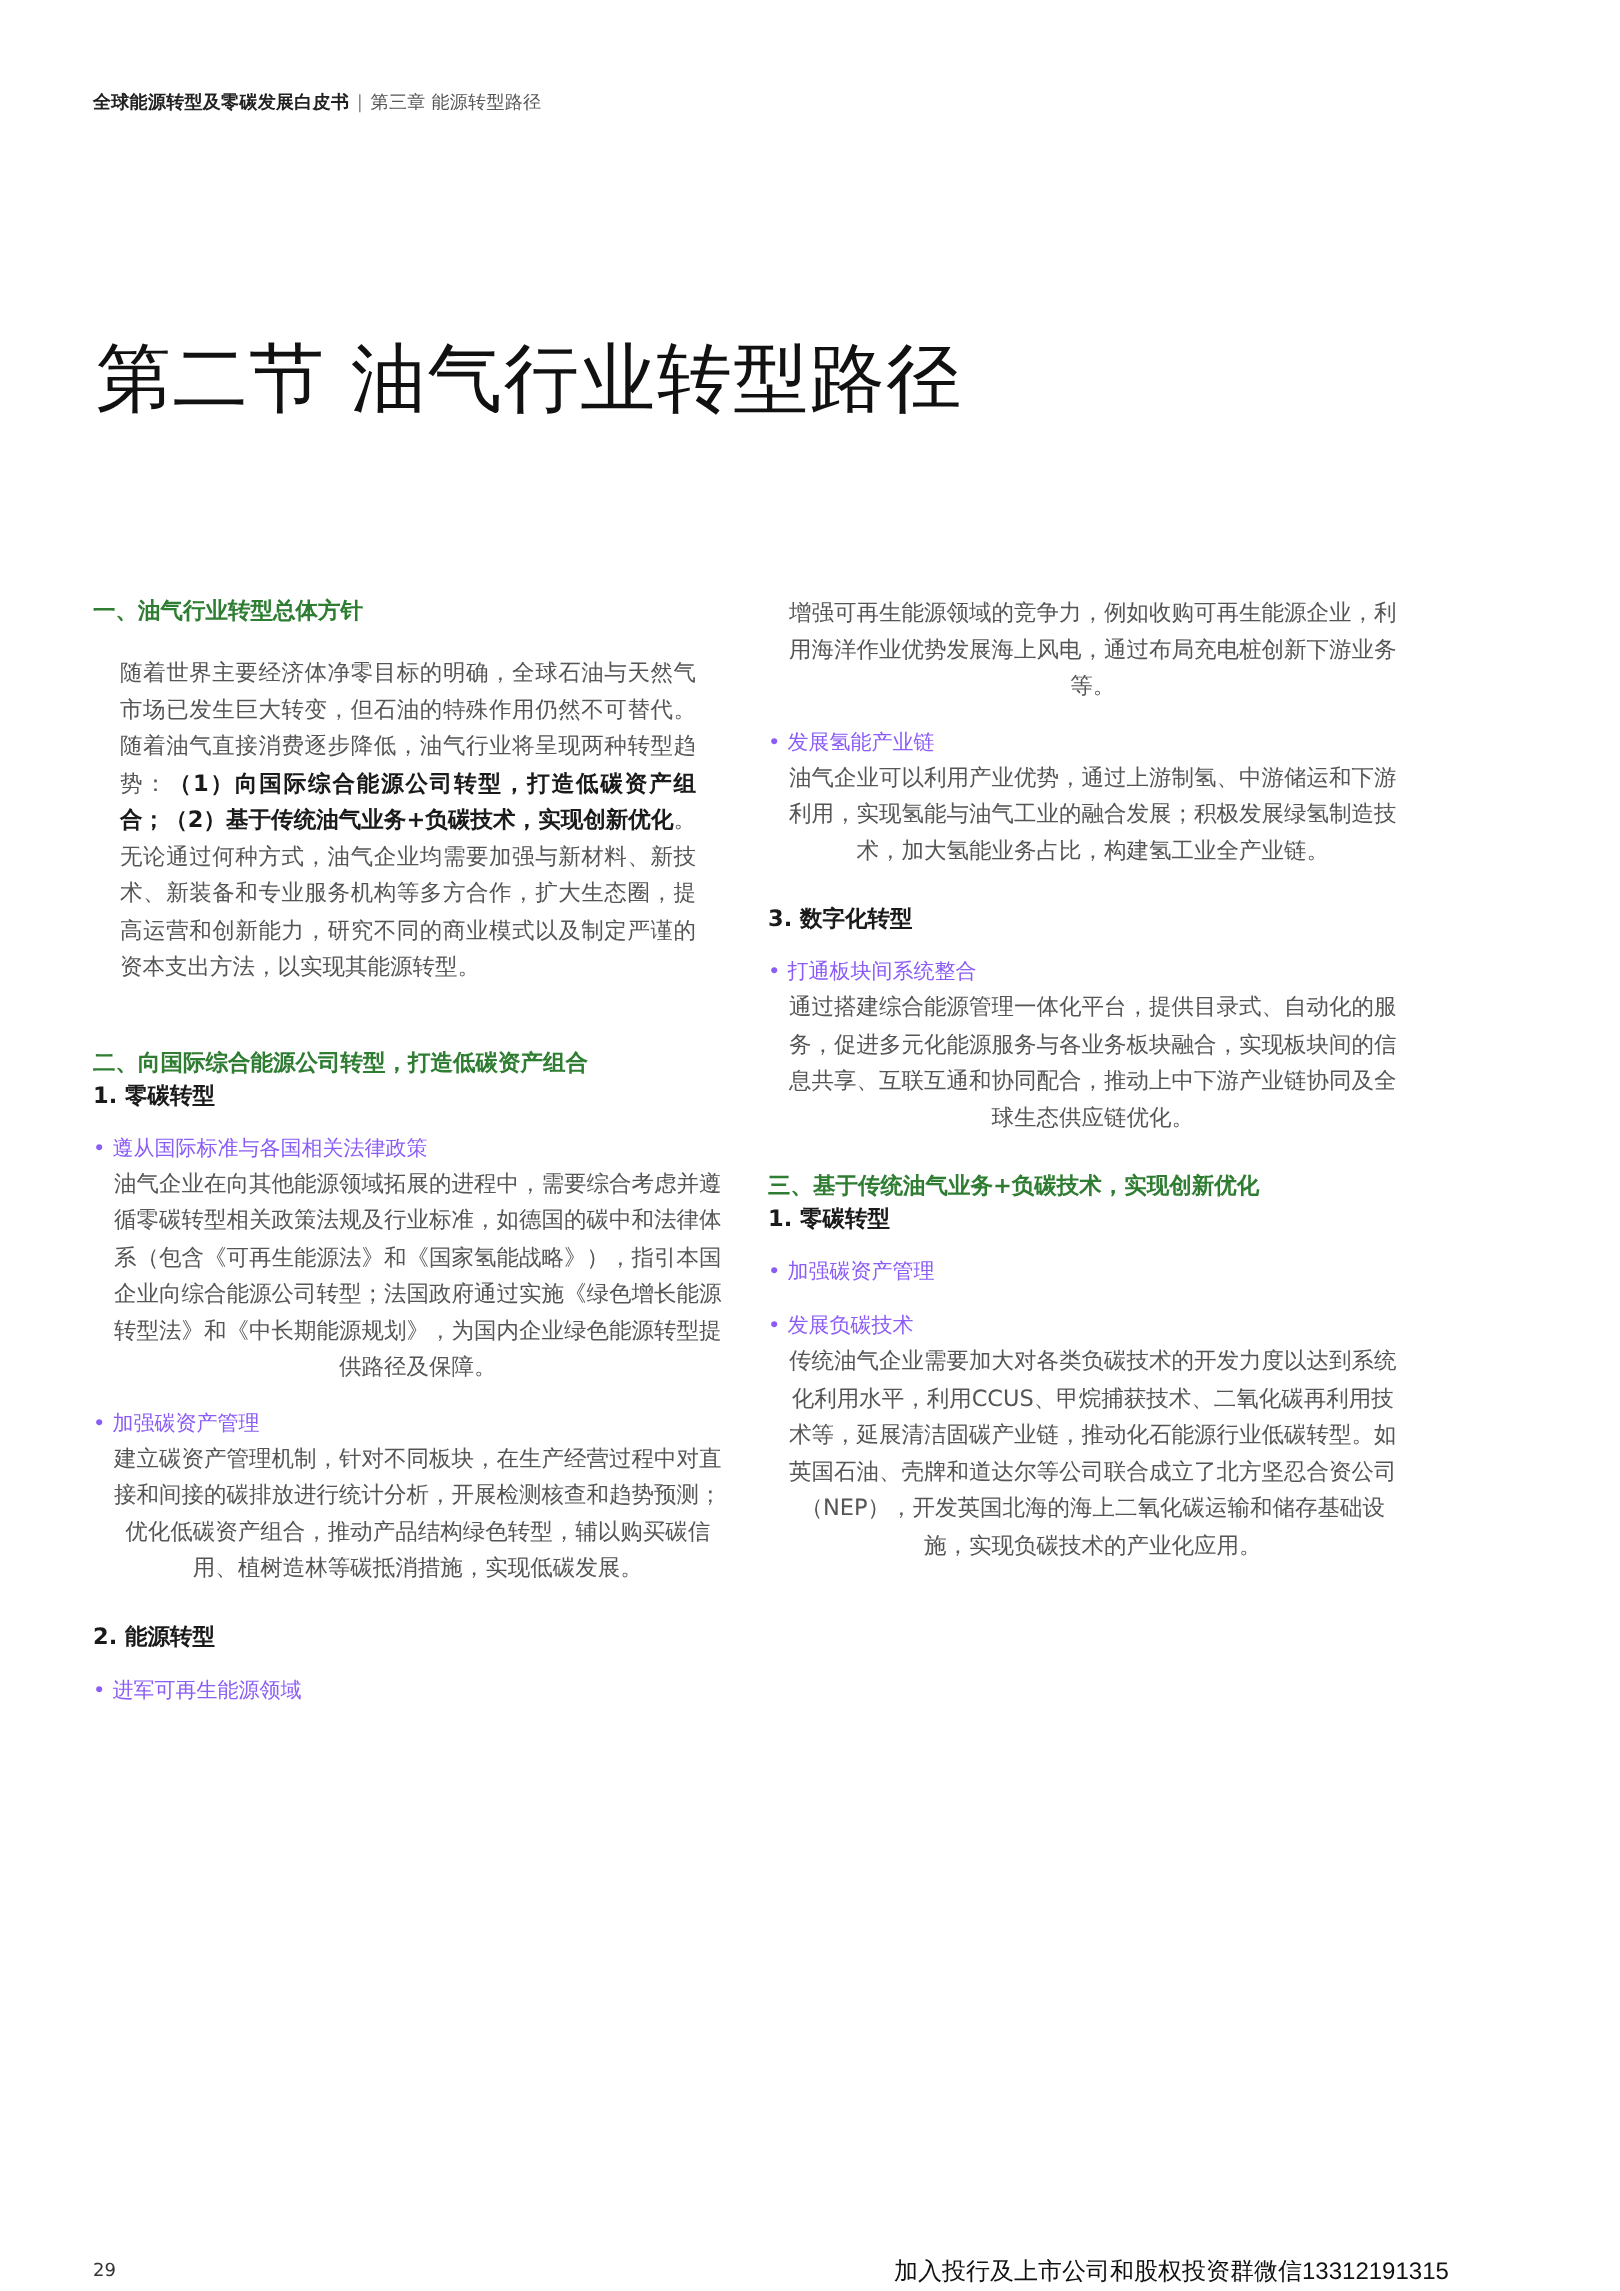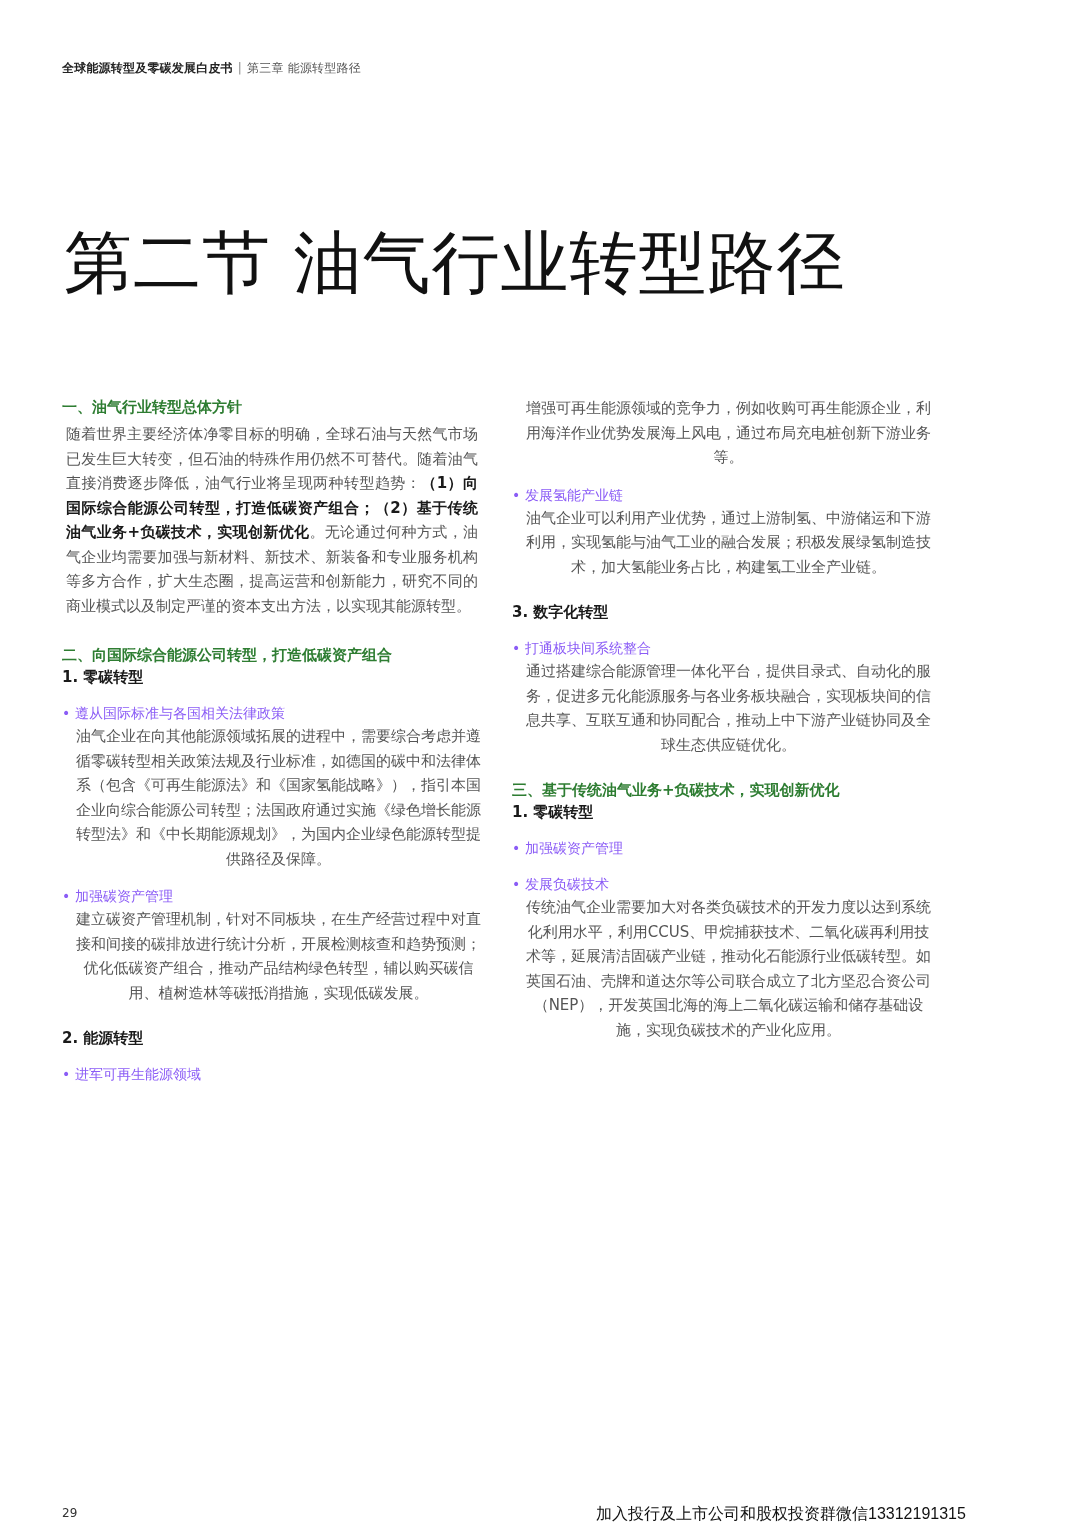--- a/index.html
+++ b/index.html
@@ -2,28 +2,28 @@
 <html><head>
 <meta charset="utf-8">
 <style>
   html, body { margin: 0; padding: 0; background: #ffffff; }
   body { width: 1080px; height: 1527px; position: relative; overflow: hidden;
          font-family: "DejaVu Sans", "Liberation Sans", sans-serif; color: #1a1a1a; }
   .running-head { position: absolute; left: 62px; top: 60px; font-size: 12px; color: #222; letter-spacing: 0.2px; }
   .running-head .book { font-weight: bold; }
   .running-head .sep { color: #888; margin: 0 5px; }
   .running-head .chap { color: #555; }
-  .page-title { position: absolute; left: 64px; top: 222px; font-size: 68px; font-weight: normal;
+  .page-title { position: absolute; left: 64px; top: 222px; font-size: 50px; font-weight: normal;
                 color: #111; margin: 0; letter-spacing: 1px; line-height: 1.2; }
   .col { position: absolute; top: 396px; width: 420px; }
   .col-left { left: 62px; }
   .col-right { left: 512px; }
   .sec-head { color: #2e7d32; font-weight: bold; font-size: 15px; line-height: 22px; margin: 0; }
   .sub-head { color: #1a1a1a; font-weight: bold; font-size: 15px; line-height: 22px; margin: 0; }
-  .para { color: #555; font-size: 15px; line-height: 24.5px; margin: 4px; text-align: justify; }
+  .para { color: #555; font-size: 15px; line-height: 24.5px; margin: 18px; text-align: justify; }
   .para b { color: #1a1a1a; }
   .bullet { margin-top: 14px; }
   .bullet-title { font-weight: normal; font-size: 14px; line-height: 22px; color: #8b5cf6; position: relative; padding-left: 13px; }
   .bullet-title::before { content: "•"; position: absolute; left: 0; top: 0; }
   .bullet-body { padding-left: 13px; color: #555; font-size: 15px; line-height: 24.5px; margin: 0; text-align: center; }
   .gap-m { height: 22px; }
   .page-num { position: absolute; left: 62px; top: 1464px; font-size: 12px; color: #333; margin-top: 42px; }
   .footer-ad { position: absolute; left: 596px; top: 1504px; font-size: 16px; color: #111; font-family: "Liberation Sans", sans-serif; }
 </style>
 </head>

